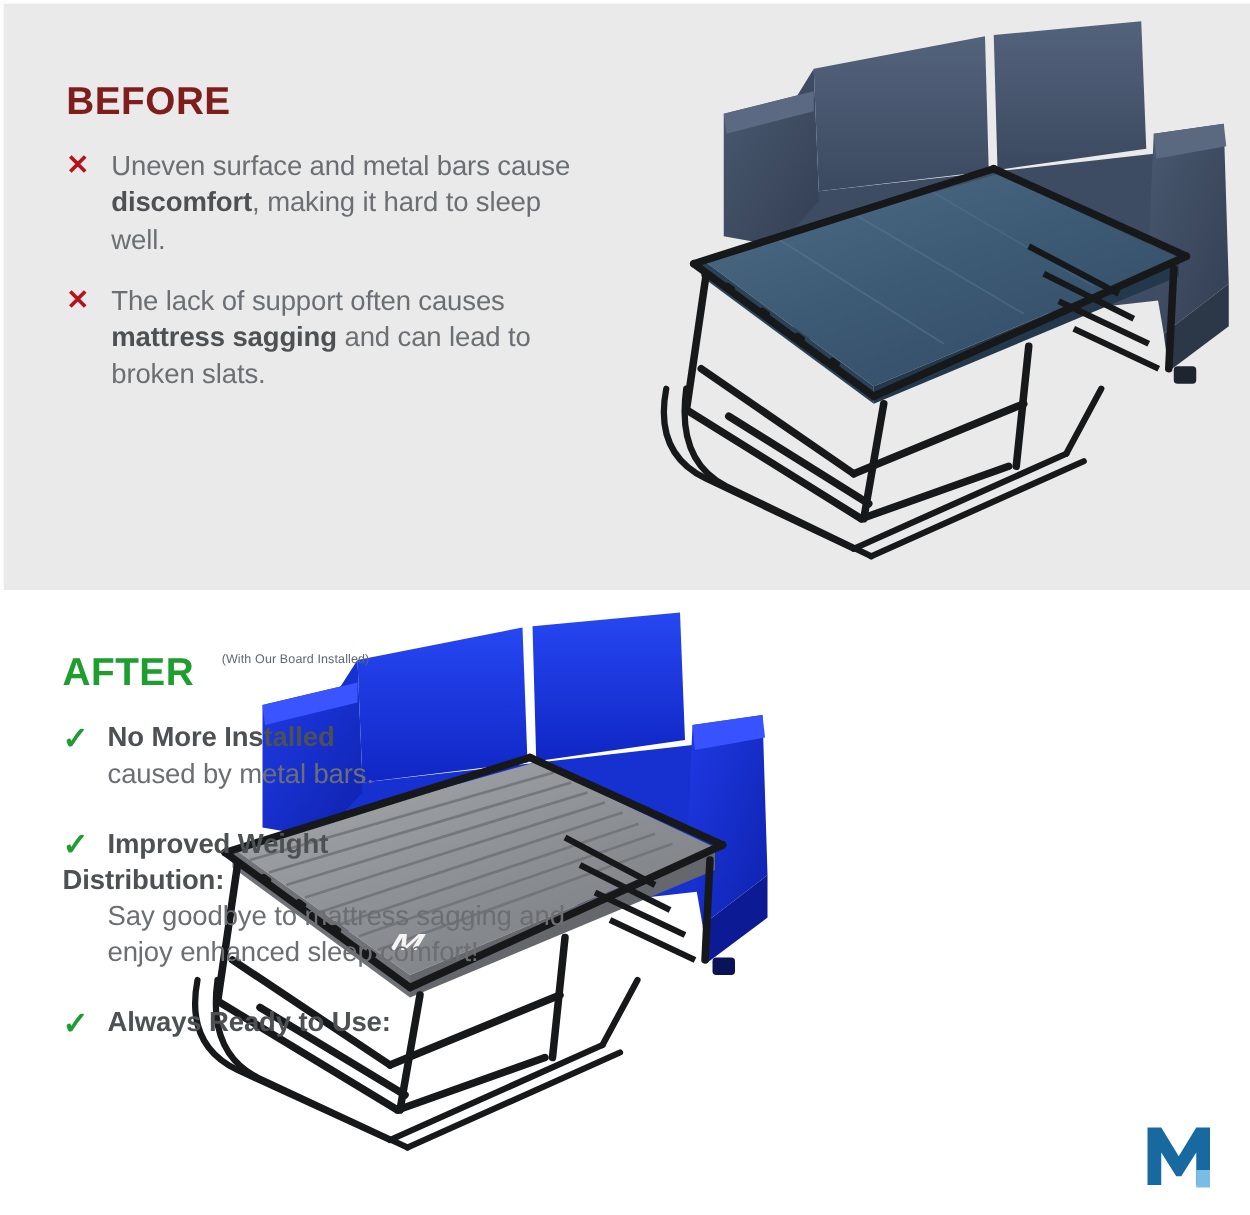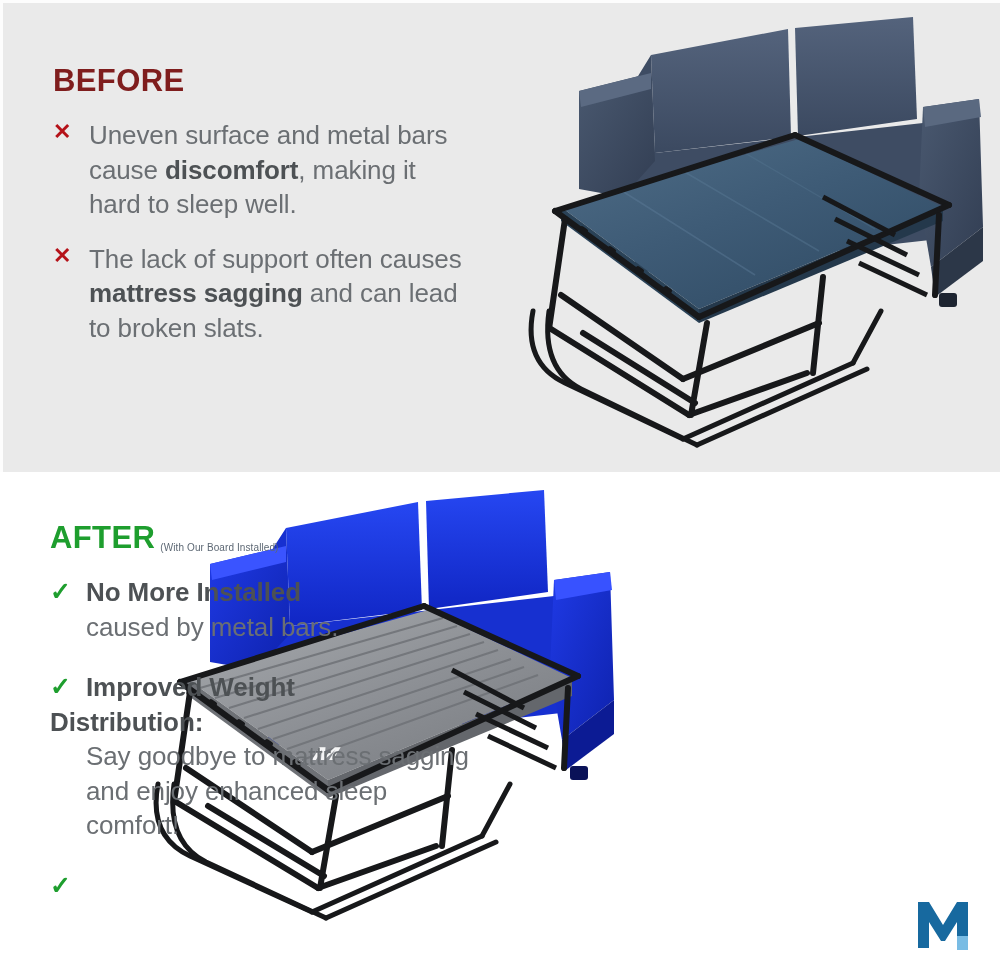--- a/index.html
+++ b/index.html
@@ -14,30 +14,30 @@
   #panel-before{top:0;height:472px;background:#eaeaea;
     border-top:3px solid #fdfdfd;border-left:3px solid #fdfdfd;}
   #panel-after{top:472px;height:500px;background:#ffffff;}
 
   .copy{position:absolute;left:50px;width:420px;z-index:5;}
   #copy-before{top:62px;}
   #copy-after{top:522px;}
 
   .hd{font-weight:bold;letter-spacing:.4px;line-height:1;}
   #before-heading{font-size:31px;color:#7f1d1d;}
-  #after-heading-row{display:flex;align-items:flex-end;gap:5px;}
+  #after-heading-row{display:flex;align-items:flex-start;gap:22px;}
   #after-heading{font-size:31px;color:#1E9E2E;}
   #after-subnote{font-size:10px;color:#5d6874;letter-spacing:.1px;}
 
   .bullets{margin-top:22px;}
   .bullet{display:flex;gap:14px;margin-bottom:20px;}
   .mark{flex:0 0 22px;font-size:22px;font-weight:bold;line-height:1.30;}
   .mark.x{color:#B51219;}
   .mark.c{color:#1E9E2E;font-size:25px;}
-  .btext{font-size:26px;line-height:1.33;color:#6b6f73;
+  .btext{font-size:22px;line-height:1.33;color:#6b6f73;
          font-weight:400;letter-spacing:-.1px;}
   .btext b{color:#4d5154;font-weight:bold;}
   .lead{color:#4d5154;font-weight:bold;}
   #copy-after .bullet{margin-bottom:26px;}
   #copy-after .btext{color:#6b6f73;}
   .outdent{margin-left:-36px;}
 
   
   .scene{position:absolute;z-index:1;}
   #scene-before{left:380px;top:8px;width:620px;height:460px;}
@@ -259,21 +259,21 @@
         <span class="btext"><span class="lead">No More Installed</span><br><span>caused by metal bars.</span></span>
       </div>
 
       <div class="bullet">
         <span class="mark c">✓</span>
         <span class="btext"><span class="lead">Improved Weight</span><br><span class="lead outdent">Distribution:</span><br><span>Say goodbye to mattress sagging and enjoy enhanced sleep comfort!</span></span>
       </div>
 
       <div class="bullet">
         <span class="mark c">✓</span>
-        <span class="btext"><br></span>
+        <span class="btext"><span class="lead">Always Ready to Use:</span><br></span>
       </div>
 
     </div>
   </div>
 </div>
 
 <div id="brand-logo">
   <svg viewBox="0 0 62 62" xmlns="http://www.w3.org/2000/svg">
     <path d="M6 56 L6 10 L17 10 L31 33 L45 10 L56 10 L56 56 L45 56 L45 30 L33 49 L29 49 L17 30 L17 56 Z" fill="#17699f"></path>
     <path d="M45 44 L56 44 L56 58 L45 58 Z" fill="#79bce4"></path>

